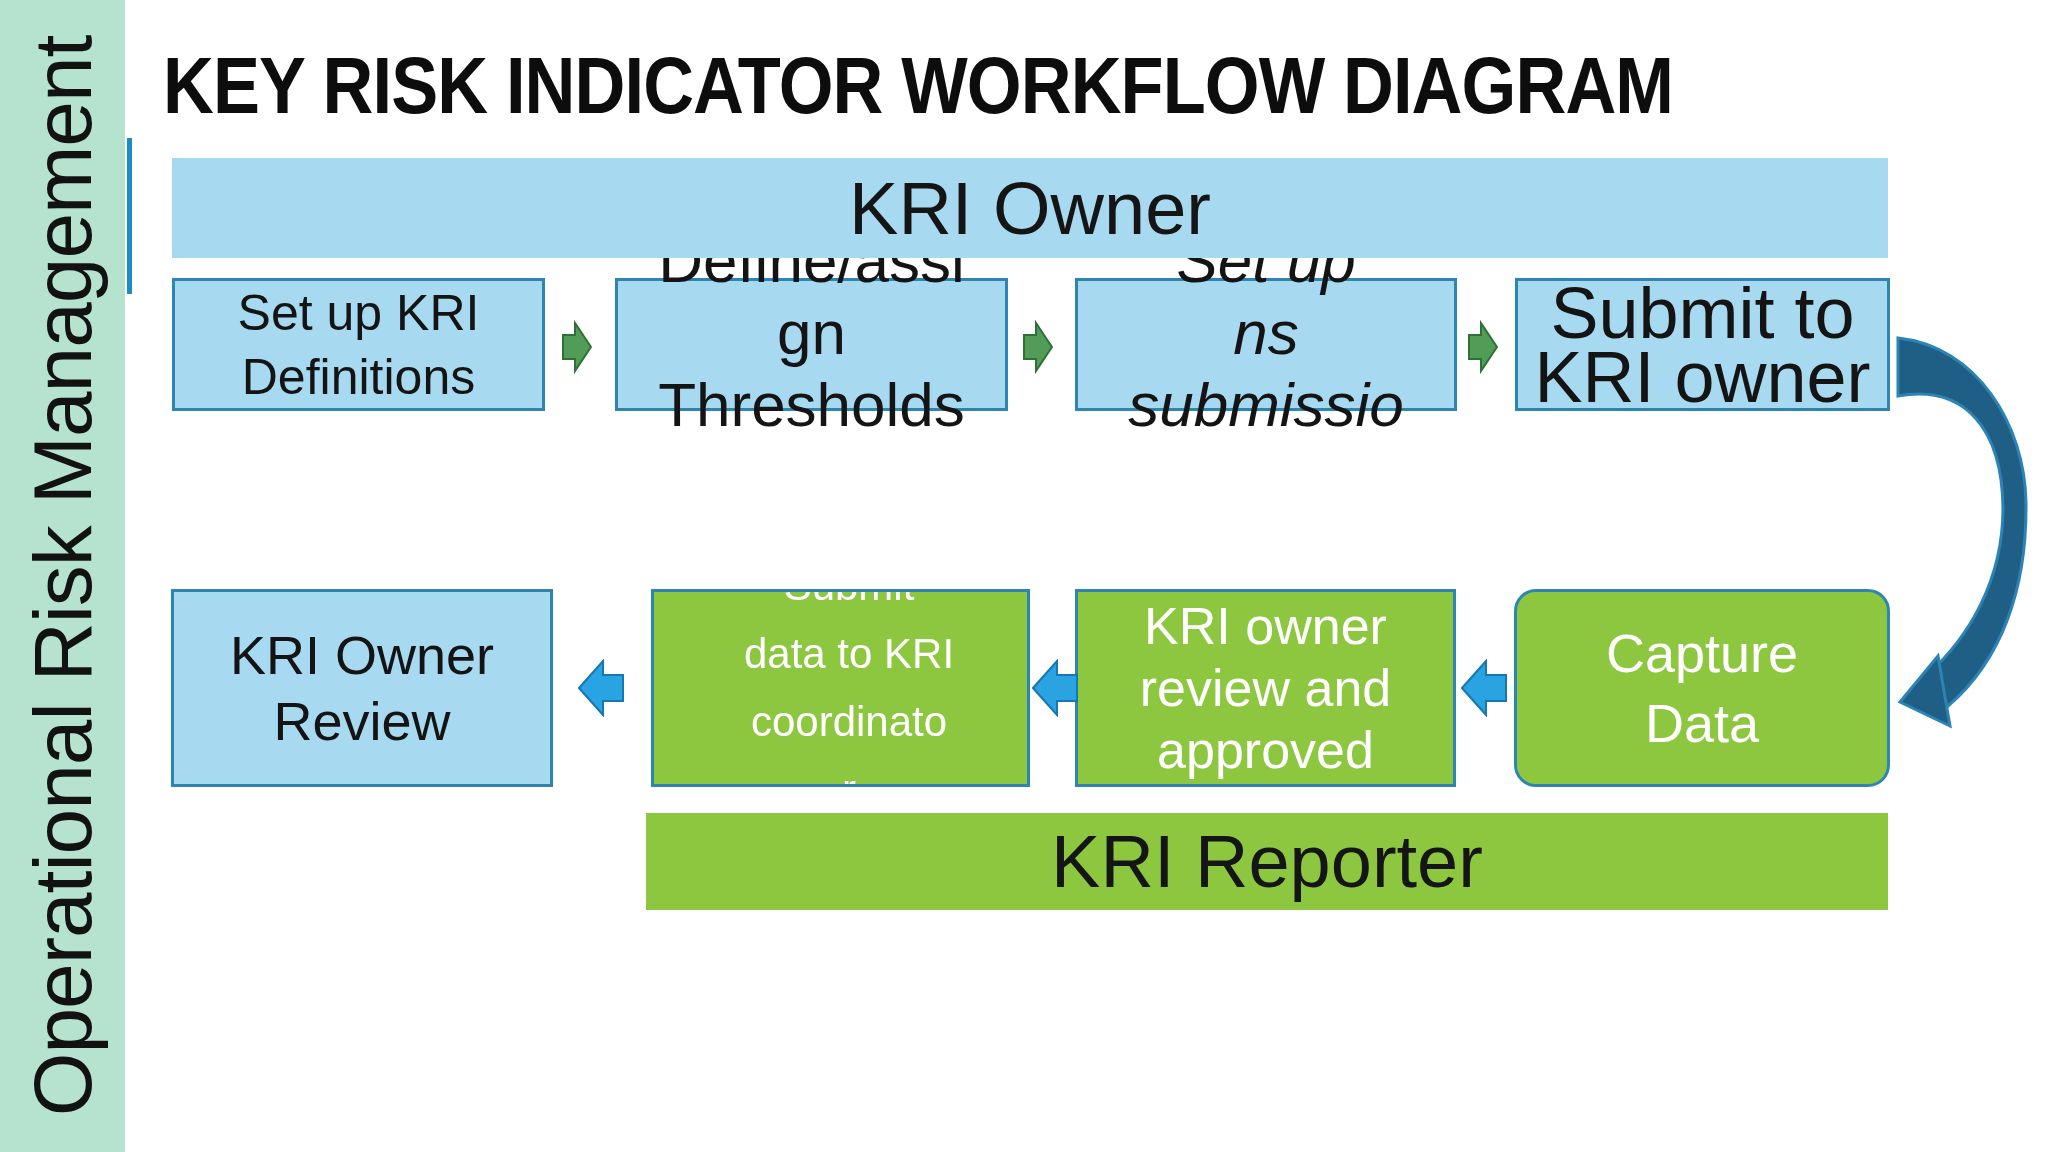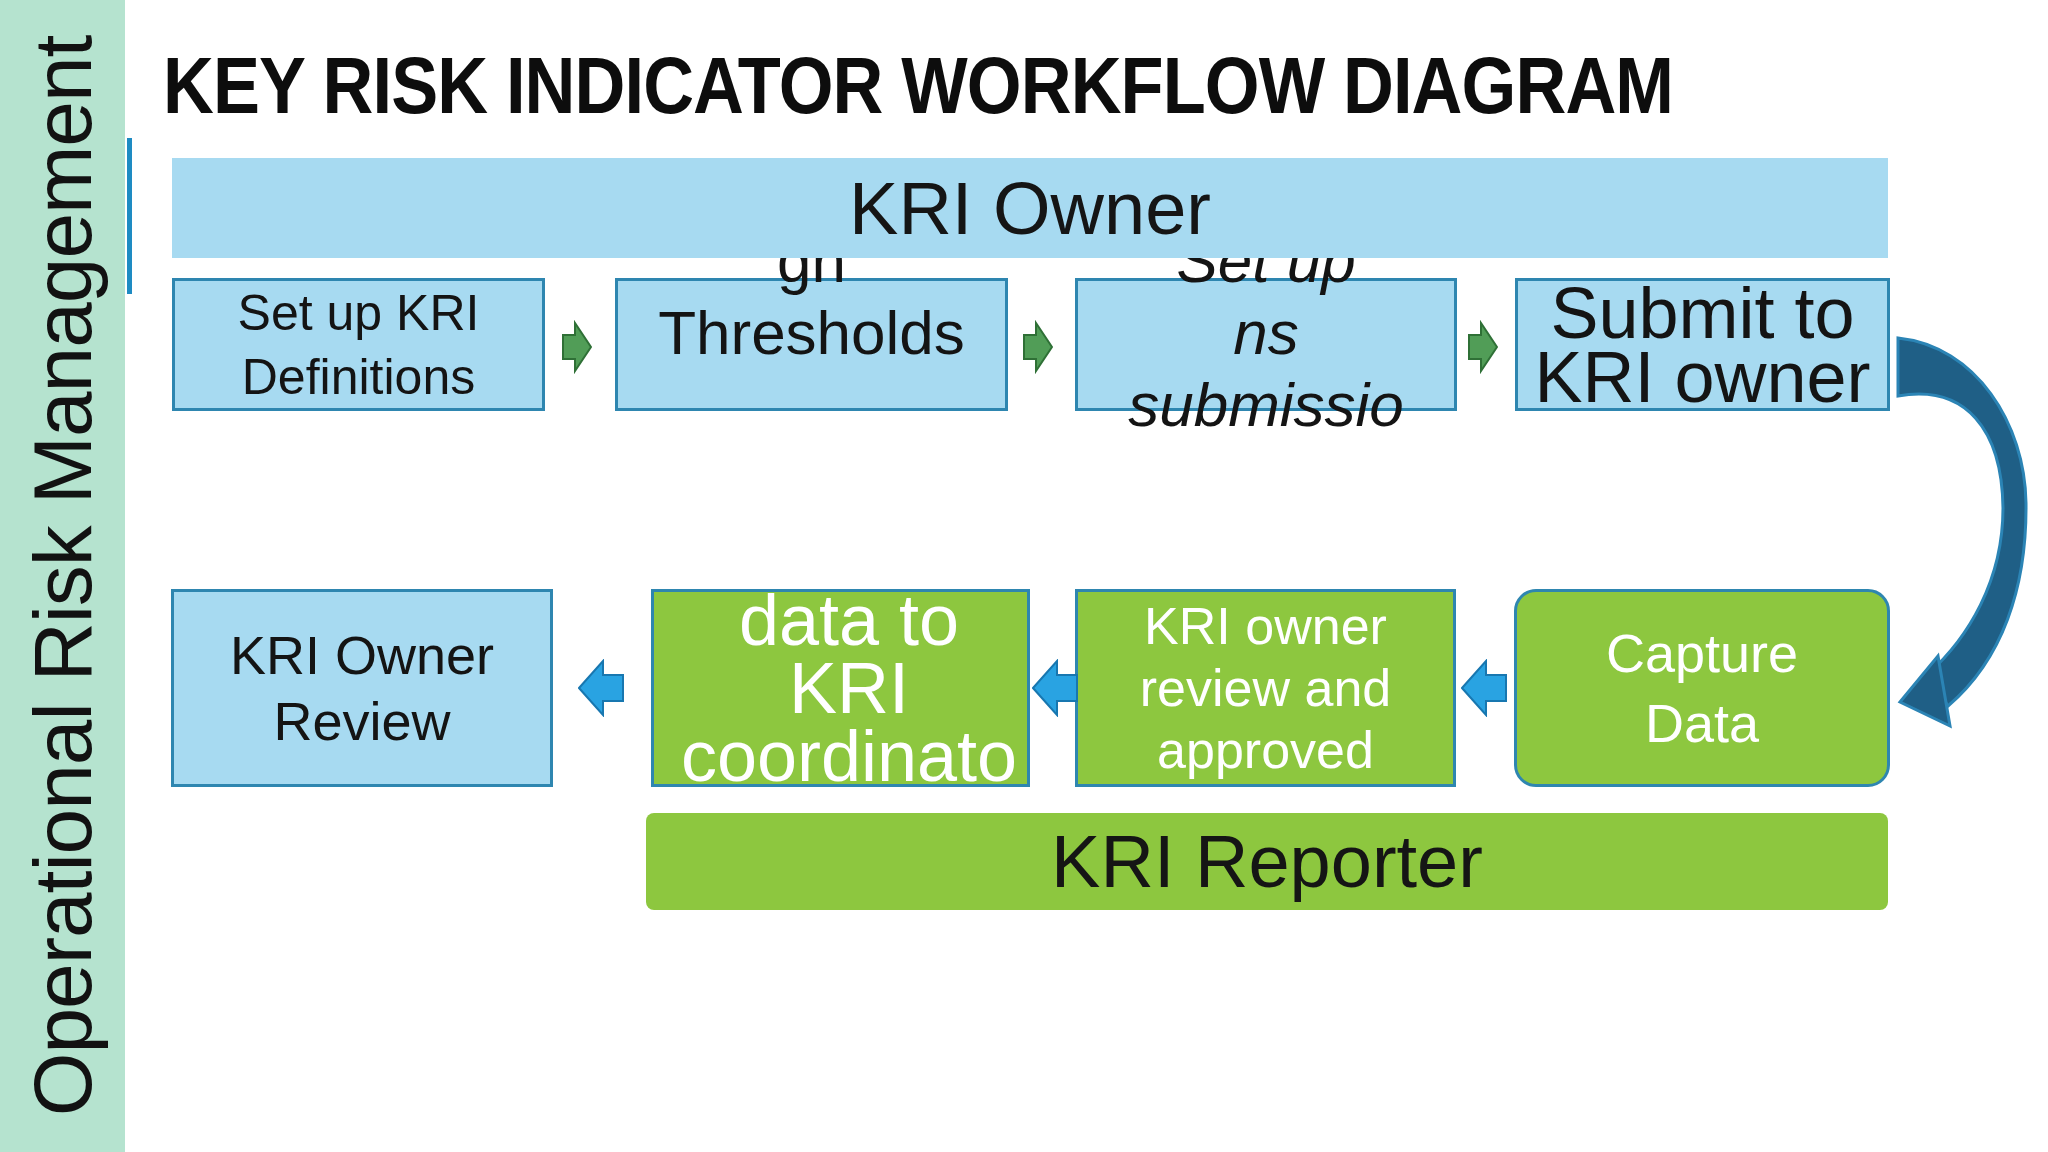--- a/index.html
+++ b/index.html
@@ -15,42 +15,42 @@
     display:flex;align-items:center;justify-content:center;
     font-size:82px;color:#121212;letter-spacing:-1px;white-space:nowrap;
   }
   .accent-line{position:absolute;left:127px;top:138px;width:5px;height:156px;background:#1e8bc3;}
   
   .title{position:absolute;left:145px;top:22px;margin:18px;font-size:80px;font-weight:bold;color:#0d0d0d;white-space:nowrap;}
   .title-inner{display:inline-block;transform:scaleX(0.88);transform-origin:0 50%;letter-spacing:-1px;}
   
   .banner{position:absolute;display:flex;align-items:center;justify-content:center;font-size:74px;color:#151515;z-index:5;}
   .banner-owner{left:172px;top:158px;width:1716px;height:100px;background:#a7daf1;}
-  .banner-reporter{left:646px;top:813px;width:1242px;height:97px;background:#8dc73f;border-radius:8px;}
+  .banner-reporter{left:646px;top:813px;width:1242px;height:97px;background:#8dc73f;}
   
   .box{
     position:absolute;border:3px solid #2e86b0;box-sizing:border-box;
     display:flex;flex-direction:column;align-items:center;justify-content:center;
     text-align:center;z-index:1;
   }
   .blue{background:#a7daf1;color:#141414;}
   .green{background:#8dc73f;color:#ffffff;}
   .ln{display:block;width:100%;}
   .txt{width:100%;}
   .spill .txt{position:absolute;left:0;right:0;top:-56px;}
   
   .b1,.b2,.b3,.b4{top:278px;height:133px;}
   .b1{left:172px;width:373px;font-size:50px;line-height:64px;}
   .b2{left:615px;width:393px;font-size:62px;line-height:72px;}
   .b3{left:1075px;width:382px;font-size:62px;line-height:72px;font-style:italic;}
   .b4{left:1515px;width:375px;font-size:72px;line-height:64px;}
   
   .b5,.b6,.b7,.b8{top:589px;height:198px;}
   .b5{left:171px;width:382px;font-size:54px;line-height:66px;}
-  .b6{left:651px;width:379px;font-size:72px;line-height:68px;overflow:hidden;padding-left:17px;}
+  .b6{left:651px;width:379px;font-size:42px;line-height:68px;overflow:hidden;padding-left:17px;}
   .b7{left:1075px;width:381px;font-size:52px;line-height:62px;}
   .b8{left:1514px;width:376px;font-size:54px;line-height:70px;border-radius:22px;}
   
   .arrow{position:absolute;z-index:2;}
   .ga{top:320px;width:30px;height:54px;}
   .ga1{left:562px;} .ga2{left:1023px;} .ga3{left:1468px;}
   .ba{top:659px;width:46px;height:58px;}
   .ba1{left:578px;} .ba2{left:1032px;} .ba3{left:1461px;}
   .curved{position:absolute;left:1876px;top:298px;width:172px;height:462px;z-index:0;}
 </style>
@@ -76,20 +76,21 @@
       <span class="ln">Definitions</span>
     </div>
   </div>
 
   <svg class="arrow ga ga1" viewBox="0 0 30 54">
     <polygon points="1,15 13,15 13,3 29,27 13,51 13,39 1,39" fill="#519d57" stroke="#2f7036" stroke-width="2"></polygon>
   </svg>
 
   <div class="box blue b2 spill">
     <div class="txt">
+      <span class="ln">Define/assi</span>
       <span class="ln">gn</span>
       <span class="ln">Thresholds</span>
     </div>
   </div>
 
   <svg class="arrow ga ga2" viewBox="0 0 30 54">
     <polygon points="1,15 13,15 13,3 29,27 13,51 13,39 1,39" fill="#519d57" stroke="#2f7036" stroke-width="2"></polygon>
   </svg>
 
   <div class="box blue b3 spill">

